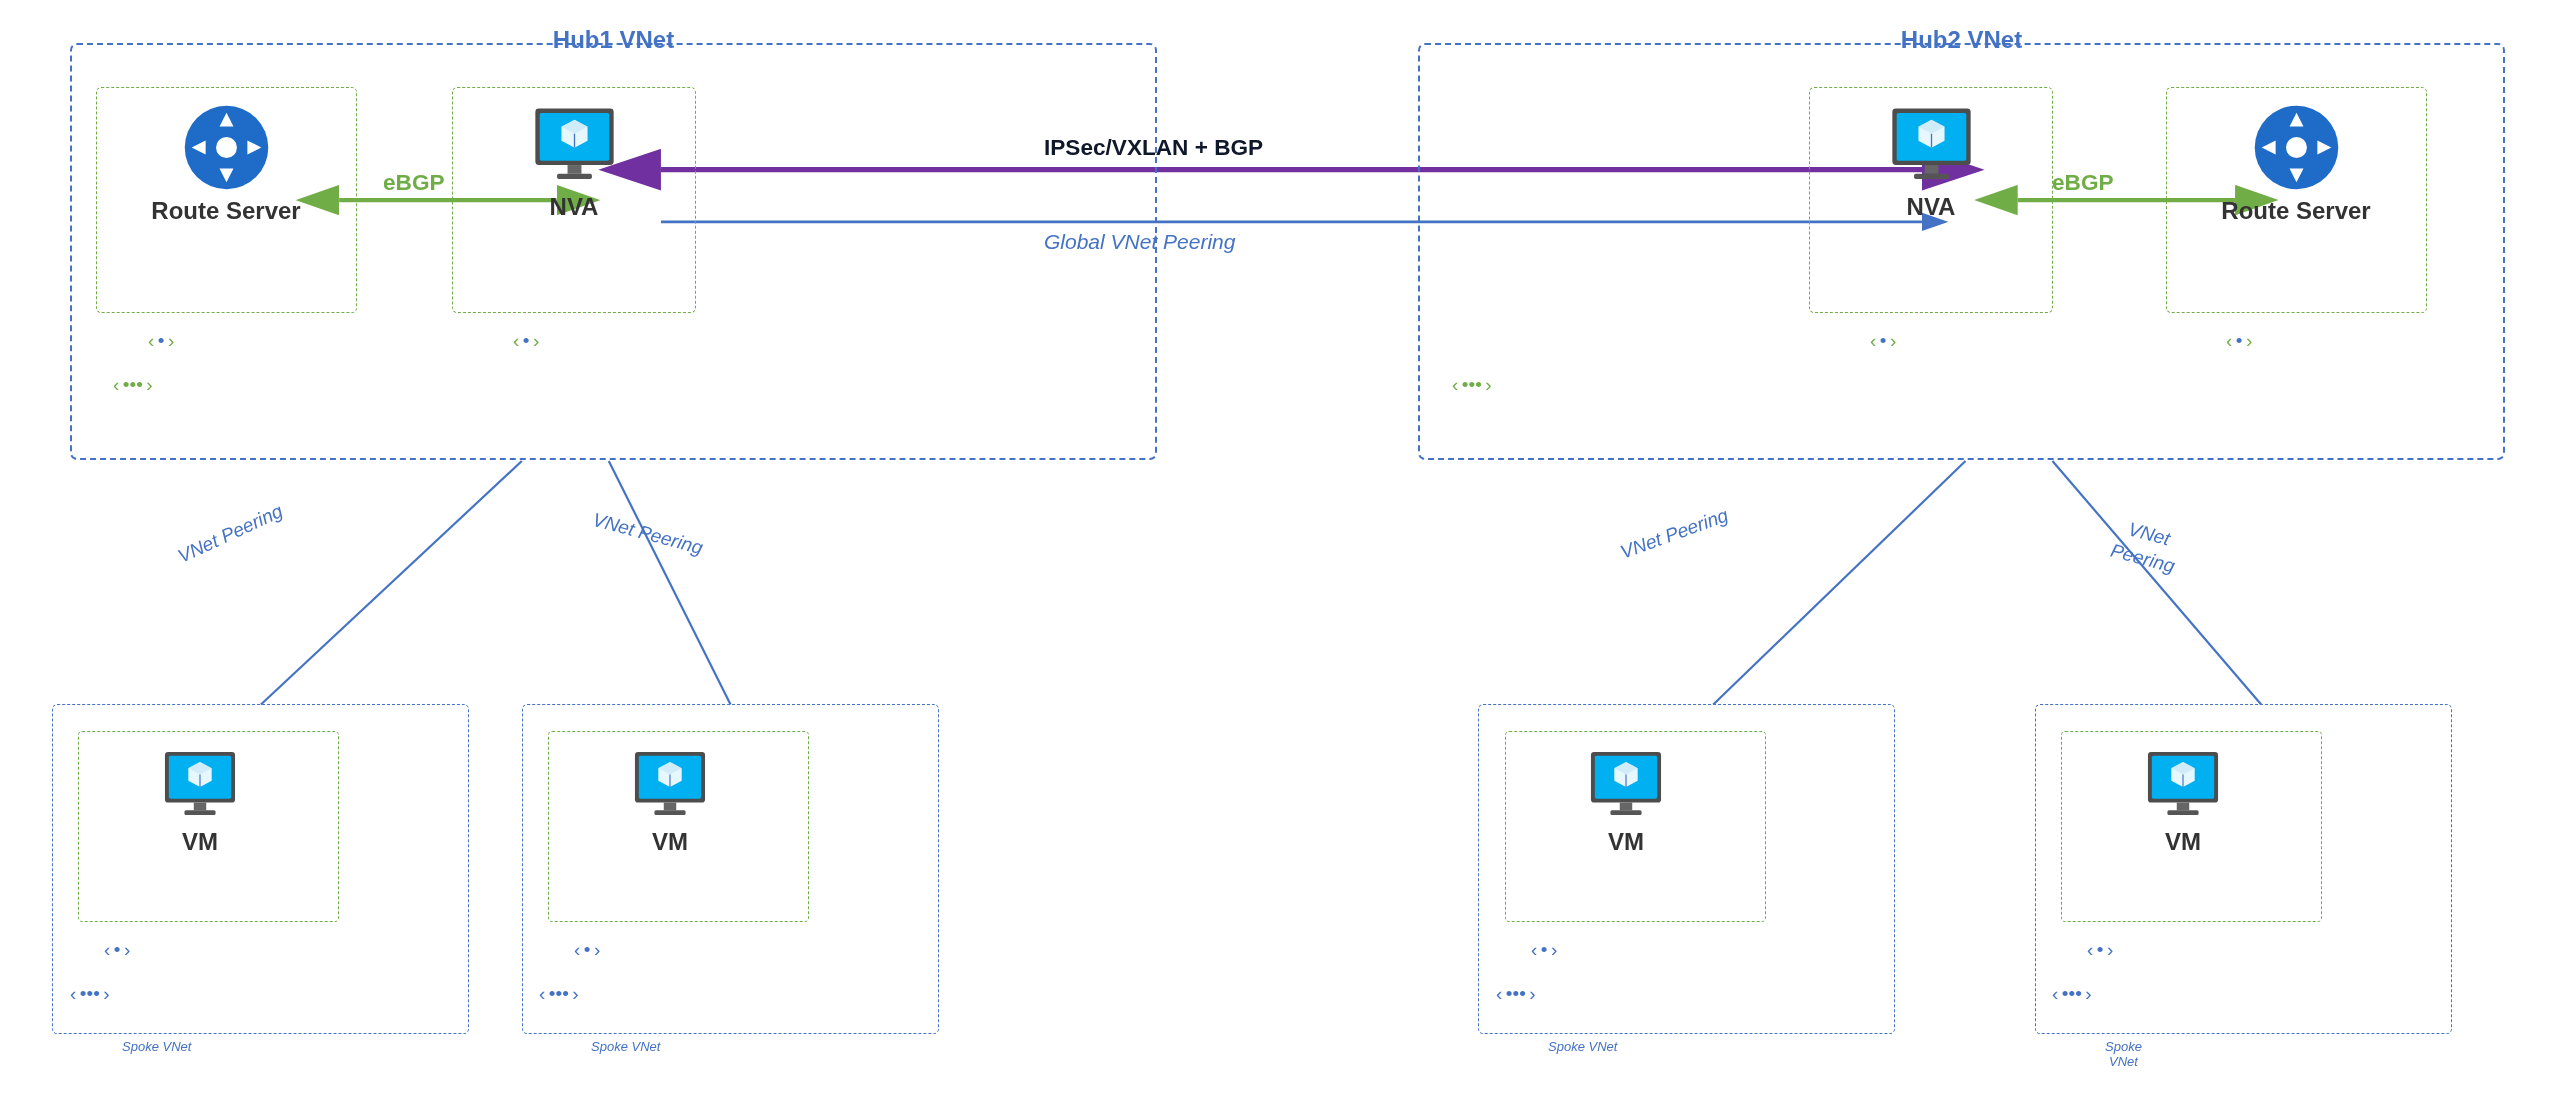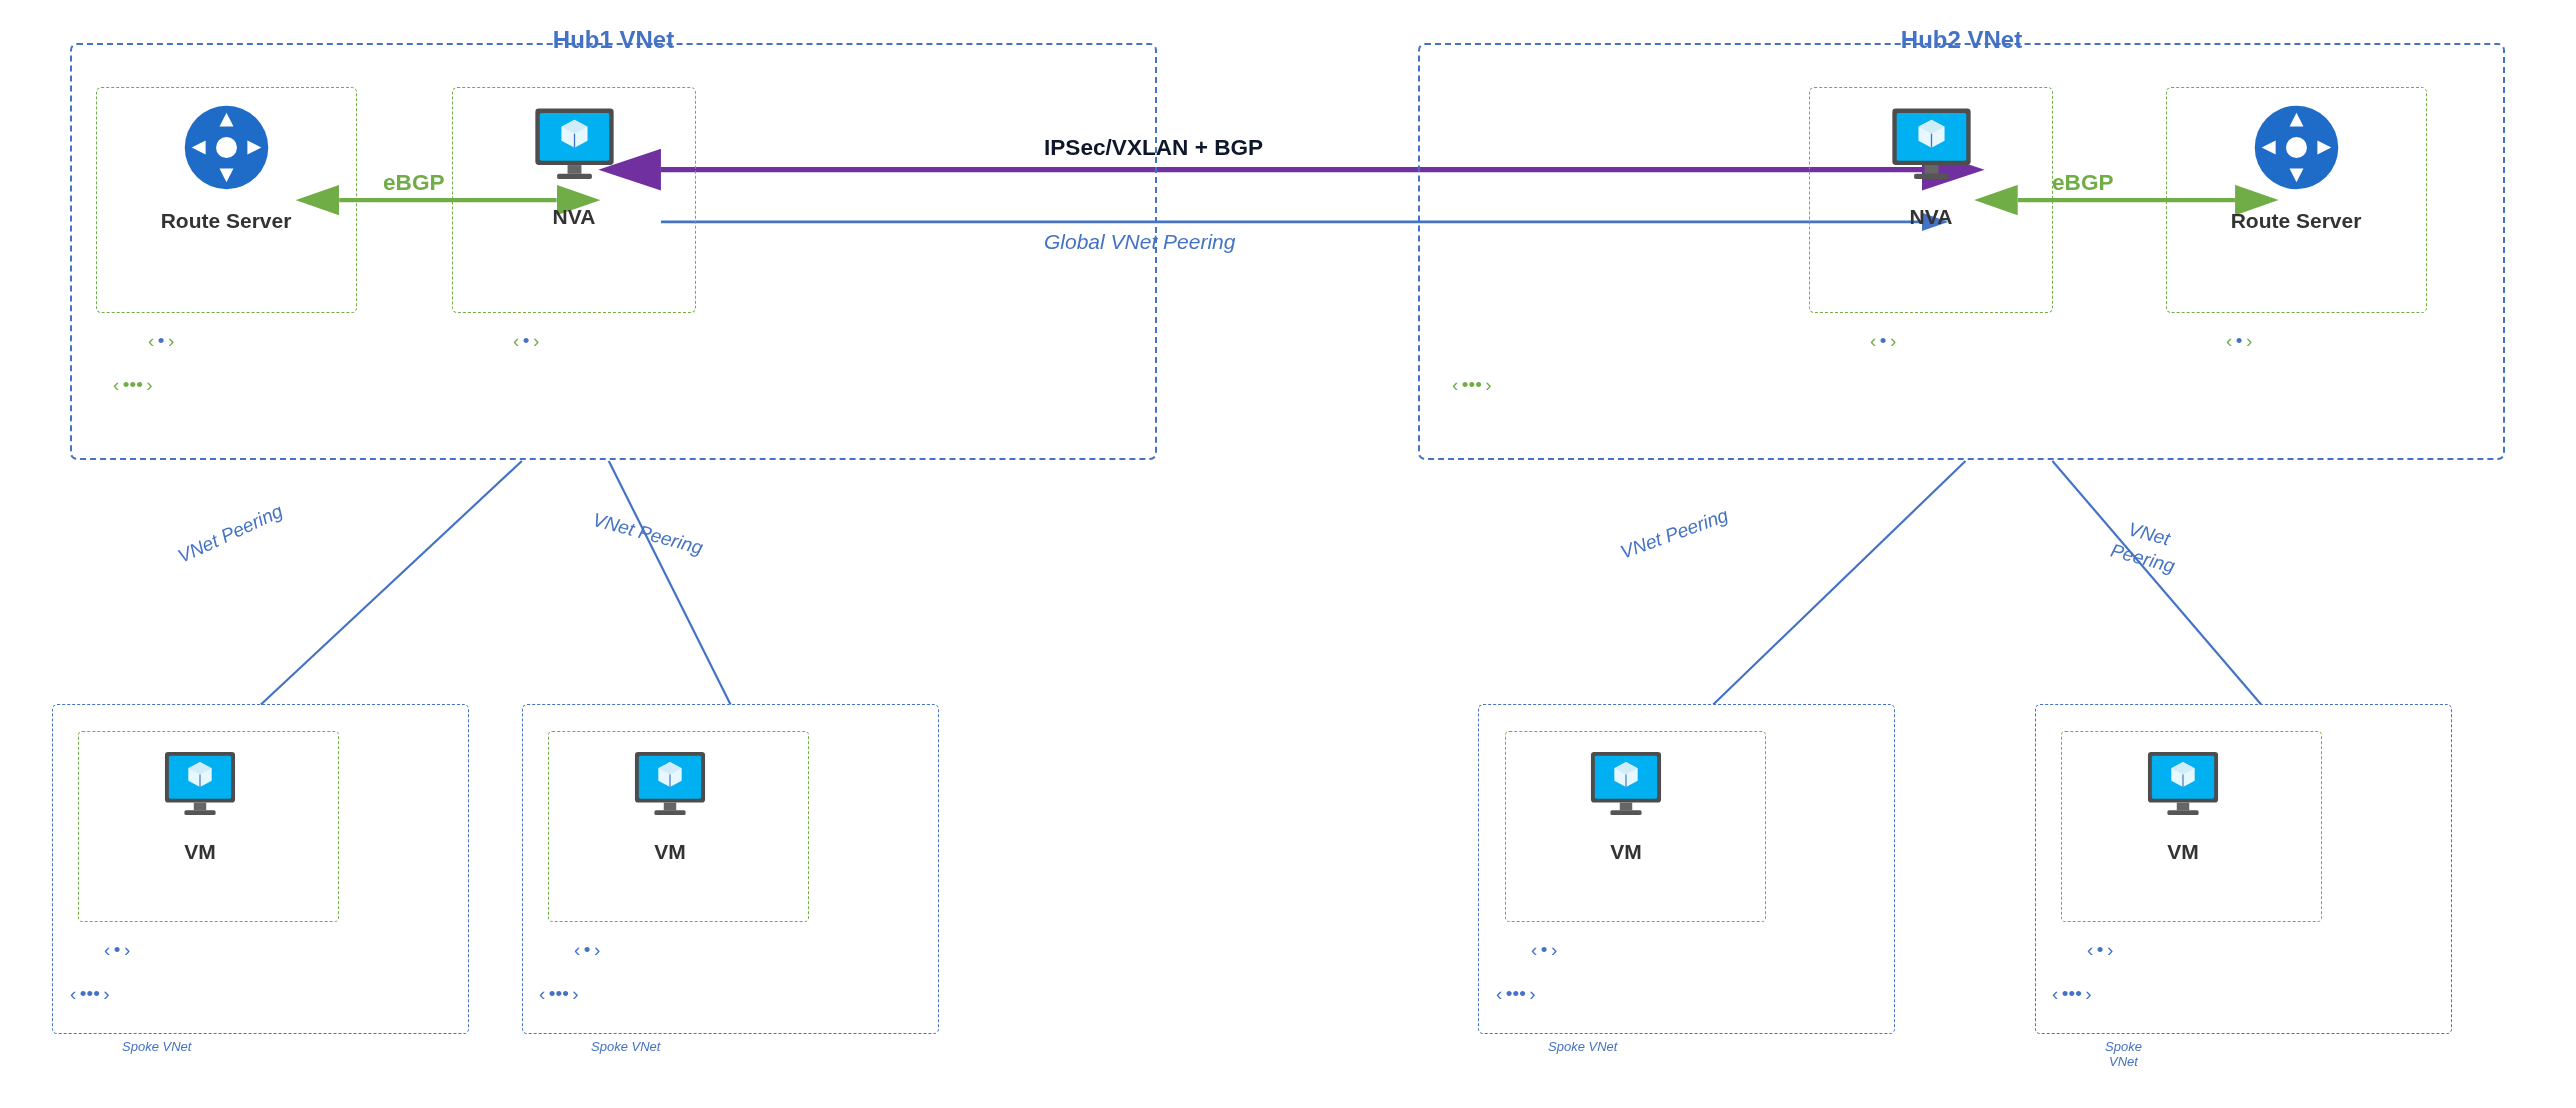--- a/index.html
+++ b/index.html
@@ -58,24 +58,24 @@
     
     .icon-container {
       position: absolute;
       display: flex;
       flex-direction: column;
       align-items: center;
       justify-content: center;
     }
 
     .icon-label {
-      font-size: 21px;
+      font-size: 24px;
       font-weight: 700;
       color: #333;
-      margin-top: 18px;
+      margin-top: 6px;
       text-align: center;
     }
 
     
     .chevrons-h {
       position: absolute;
       display: flex;
       gap: 3.5px;
       color: #70AD47;
       font-size: 19px;

